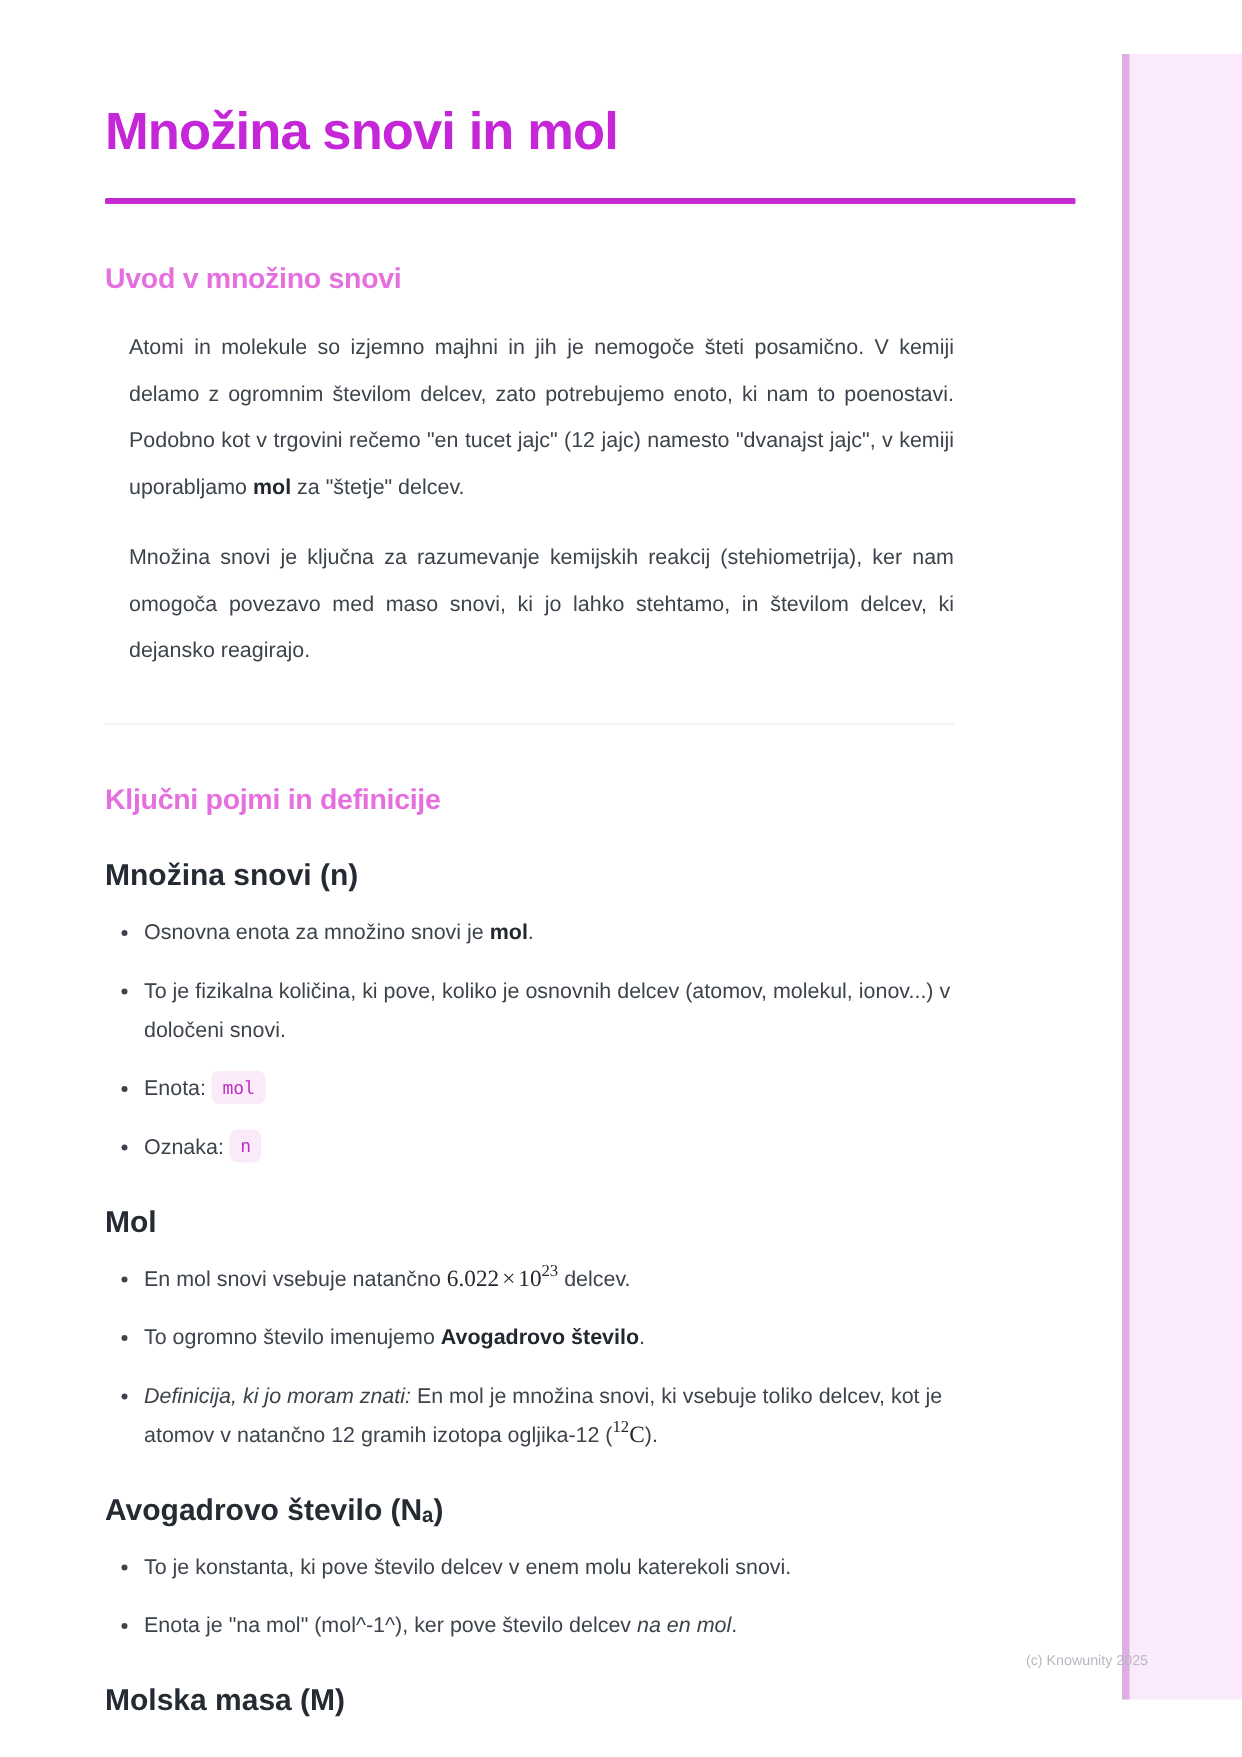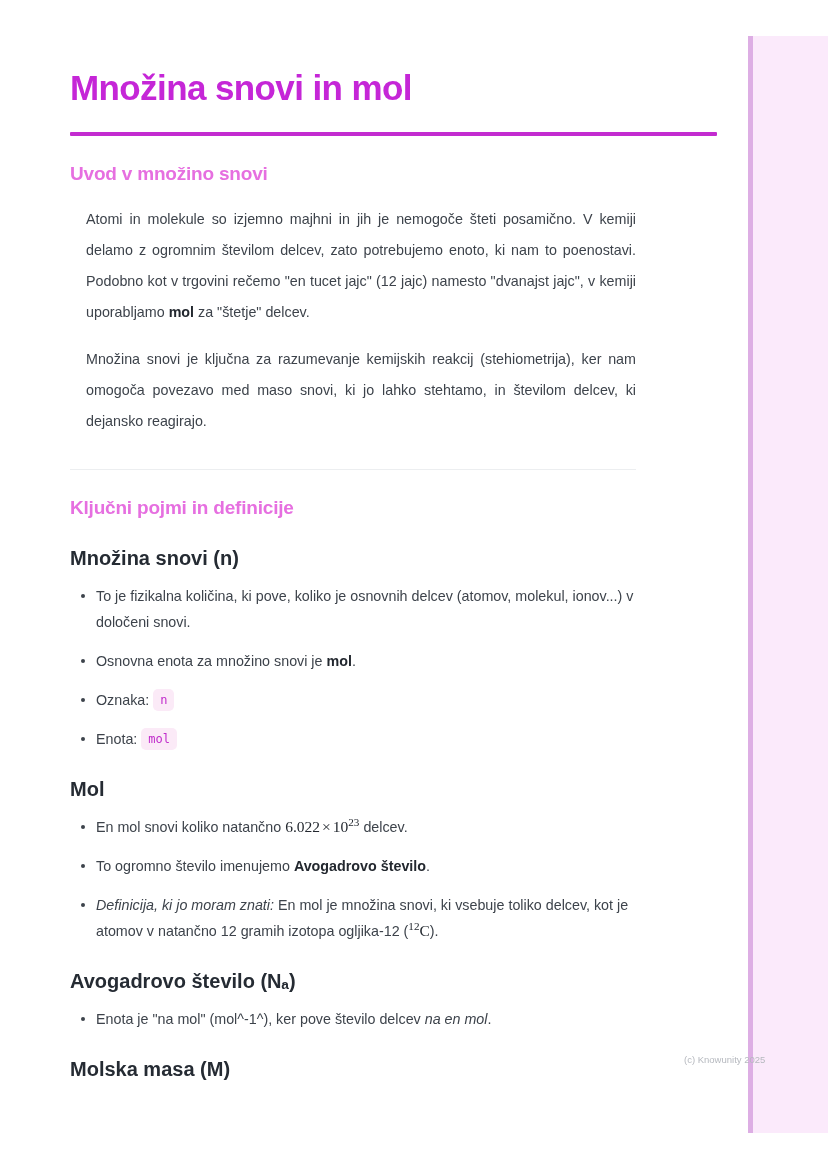--- a/index.html
+++ b/index.html
@@ -61,21 +61,21 @@
 
   .title-rule {
     margin-top: 22px;
     width: 647px;
     height: 4px;
     background: #c32bd0;
     border-radius: 1px;
   }
 
   h2.section-title {
-    margin: 25px 0 0 0;
+    margin: 38px 0 0 0;
     font-size: 19px;
     line-height: 26px;
     font-weight: 700;
     letter-spacing: -0.2px;
     color: #e66fe0;
   }
 
   h3.sub-title {
     margin: 26px 0 0 0;
     font-size: 20px;
@@ -161,21 +161,21 @@
     vertical-align: sub;
     line-height: 0;
     font-style: italic;
   }
   .math .op { padding: 0 2px; }
 
   
   .footer-credit {
     position: absolute;
     left: 684px;
-    top: 1053px;
+    top: 1101px;
     font-size: 9.5px;
     line-height: 13px;
     color: #b6b9bf;
     white-space: nowrap;
   }
 </style>
 </head>
 <body>
 
 <div id="page">
@@ -193,35 +193,36 @@
     <p class="body"><span>Atomi in molekule so izjemno majhni in jih je nemogoče šteti posamično. V kemiji delamo z ogromnim številom delcev, zato potrebujemo enoto, ki nam to poenostavi. Podobno kot v trgovini rečemo "en tucet jajc" (12 jajc) namesto "dvanajst jajc", v kemiji uporabljamo </span><strong>mol</strong><span> za "štetje" delcev.</span></p>
 
     <p class="body tight">Množina snovi je ključna za razumevanje kemijskih reakcij (stehiometrija), ker nam omogoča povezavo med maso snovi, ki jo lahko stehtamo, in številom delcev, ki dejansko reagirajo.</p>
 
     <div class="hr-soft"></div>
 
     <h2 class="section-title">Ključni pojmi in definicije</h2>
 
     <h3 class="sub-title">Množina snovi (n)</h3>
     <ul class="bullets">
+      <li><span>Osnovna enota za množino snovi je </span><strong>mol</strong><span>.</span></li>
       <li>To je fizikalna količina, ki pove, koliko je osnovnih delcev (atomov, molekul, ionov...) v določeni snovi.</li>
-      <li><span>Osnovna enota za množino snovi je </span><strong>mol</strong><span>.</span></li>
+      <li><span>Enota:</span> <code class="chip">mol</code></li>
       <li><span>Oznaka:</span> <code class="chip">n</code></li>
-      <li><span>Enota:</span> <code class="chip">mol</code></li>
     </ul>
 
     <h3 class="sub-title">Mol</h3>
     <ul class="bullets">
-      <li><span>En mol snovi koliko natančno </span><span class="math"><span>6.022</span><span class="op">×</span><span>10</span><sup>23</sup></span><span> delcev.</span></li>
+      <li><span>En mol snovi vsebuje natančno </span><span class="math"><span>6.022</span><span class="op">×</span><span>10</span><sup>23</sup></span><span> delcev.</span></li>
       <li><span>To ogromno število imenujemo </span><strong>Avogadrovo število</strong><span>.</span></li>
       <li><em>Definicija, ki jo moram znati:</em><span> En mol je množina snovi, ki vsebuje toliko delcev, kot je atomov v natančno 12 gramih izotopa ogljika-12 (</span><span class="math"><sup>12</sup><span>C</span></span><span>).</span></li>
     </ul>
 
     <h3 class="sub-title">Avogadrovo število (Nₐ)</h3>
     <ul class="bullets">
+      <li>To je konstanta, ki pove število delcev v enem molu katerekoli snovi.</li>
       <li><span>Enota je "na mol" (mol^-1^), ker pove število delcev </span><em>na en mol</em><span>.</span></li>
     </ul>
 
     <h3 class="sub-title">Molska masa (M)</h3>
 
   </div>
 
   <div class="footer-credit">(c) Knowunity 2025</div>
 
 </div>

